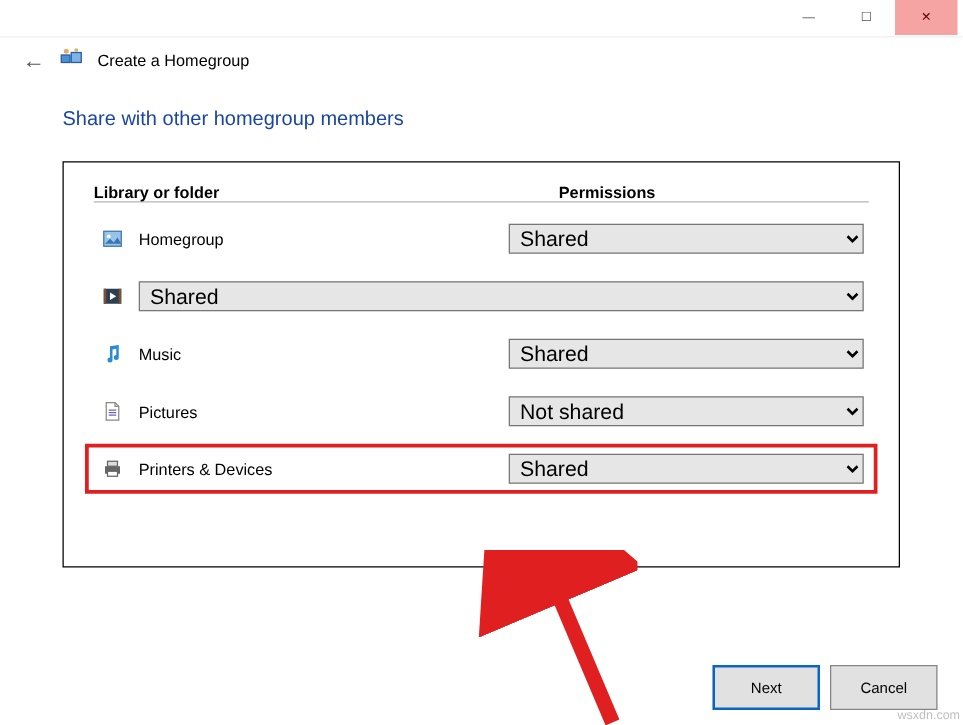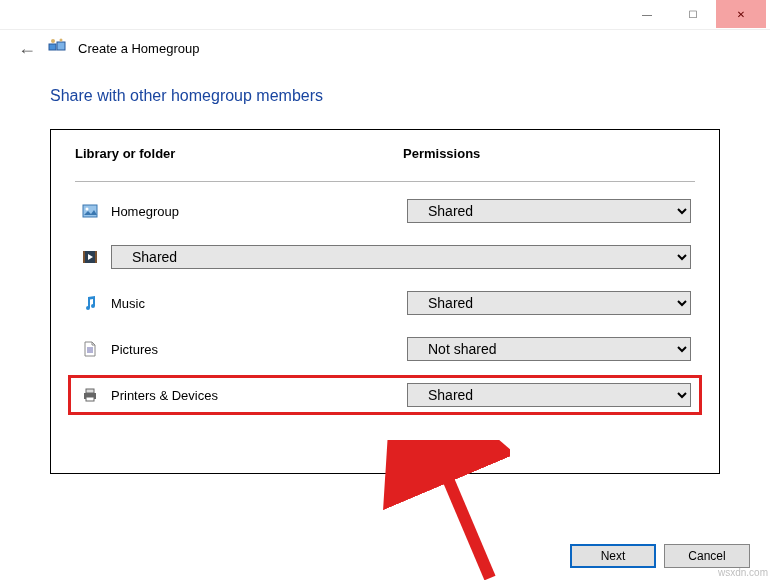--- a/index.html
+++ b/index.html
@@ -48,59 +48,60 @@
 .subtext { font-size: 13px; margin-bottom: 22px; }
 .box {
   border: 1px solid #000;
   padding: 16px 24px 46px 24px;
 }
 .cols {
   display: flex;
   font-weight: 600;
   font-size: 13px;
   border-bottom: 1px solid #b5b5b5;
-  padding-bottom: 20px;
+  padding-bottom: 0;
   margin-bottom: 12px;
+  gap: 44px;
 }
 .cols .c1 { flex: 0 0 328px; }
 .cols .c2 { flex: 1; }
 .row {
   display: flex;
   align-items: center;
   height: 34px;
   margin-bottom: 12px;
   padding: 2px 4px;
 }
 .row .ic { width: 22px; display: flex; justify-content: center; margin-right: 10px; }
 .row .lbl { flex: 0 0 296px; font-size: 13px; }
 .row select {
   flex: 1;
   height: 24px;
-  font-size: 14px;
+  font-size: 17px;
   background: #e6e6e6;
   border: 1px solid #777;
-  padding: 0 16px;
+  padding: 0 4px;
   font-family: inherit;
 }
 .row.highlight {
   border: 3px solid #e02020;
   margin: -3px -7px 12px -7px;
   padding: 2px 8px;
   height: 40px;
 }
 .footer {
   position: absolute;
   bottom: 12px;
   right: 20px;
   display: flex;
   gap: 8px;
 }
 .footer button {
   width: 86px;
-  height: 24px;
+  height: 36px;
   font-size: 12px;
   background: #e1e1e1;
   border: 1px solid #858585;
   font-family: inherit;
 }
 .footer button.primary { border: 2px solid #0a66c2; }
 .arrow-overlay {
   position: absolute;
   left: 310px;
   top: 440px;

